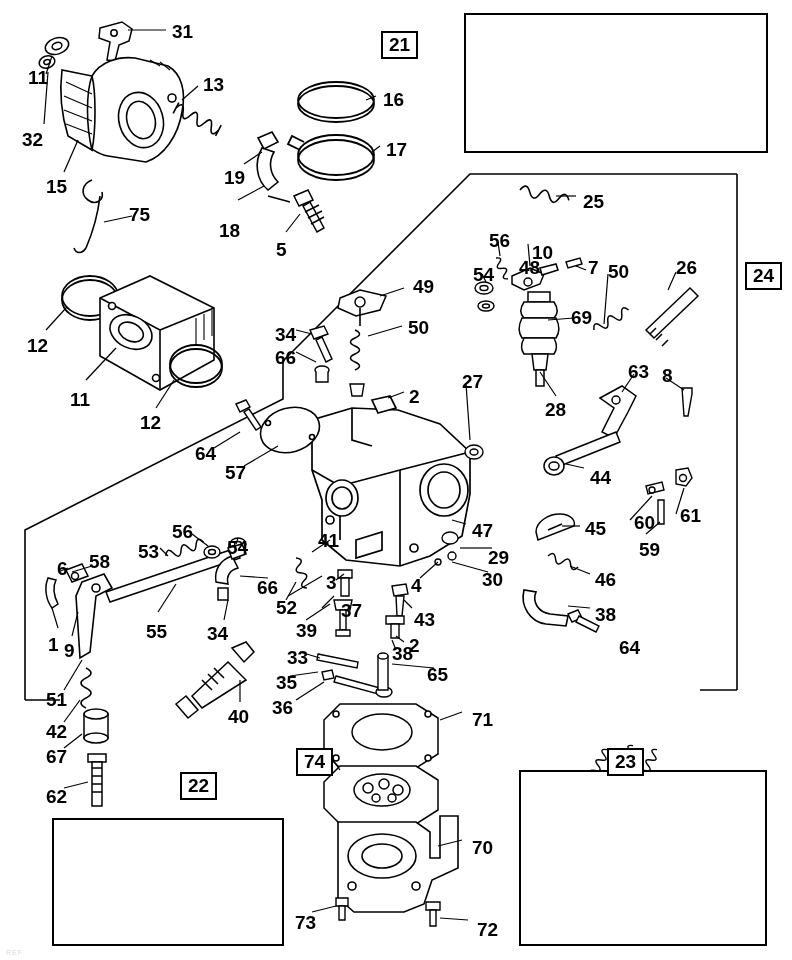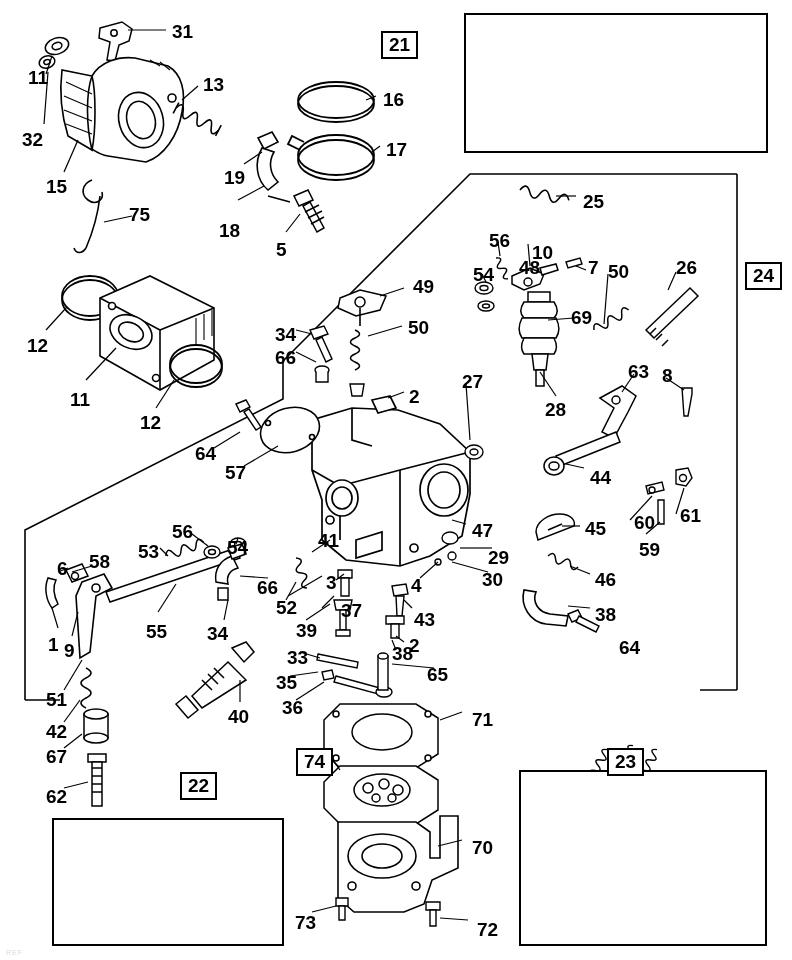--- a/index.html
+++ b/index.html
@@ -716,21 +716,21 @@
     <div class="callout" style="left: 207px; top: 624px;">34</div>
     <div class="callout" style="left: 48px; top: 635px;">1</div>
     <div class="callout" style="left: 64px; top: 641px;">9</div>
     <div class="callout" style="left: 409px; top: 636px;">2</div>
     <div class="callout" style="left: 392px; top: 644px;">38</div>
     <div class="callout" style="left: 619px; top: 638px;">64</div>
     <div class="callout" style="left: 287px; top: 648px;">33</div>
     <div class="callout" style="left: 427px; top: 665px;">65</div>
     <div class="callout" style="left: 276px; top: 673px;">35</div>
     <div class="callout" style="left: 46px; top: 690px;">51</div>
-    <div class="callout" style="left: 282px; top: 698px; text-align: right;">36</div>
+    <div class="callout" style="left: 272px; top: 698px; text-align: right;">36</div>
     <div class="callout" style="left: 228px; top: 707px;">40</div>
     <div class="callout" style="left: 46px; top: 722px;">42</div>
     <div class="callout" style="left: 472px; top: 710px;">71</div>
     <div class="callout" style="left: 46px; top: 747px;">67</div>
     <div class="callout" style="left: 46px; top: 787px;">62</div>
     <div class="callout" style="left: 472px; top: 838px;">70</div>
     <div class="callout" style="left: 295px; top: 913px;">73</div>
     <div class="callout" style="left: 477px; top: 920px;">72</div>
   </div>
 

